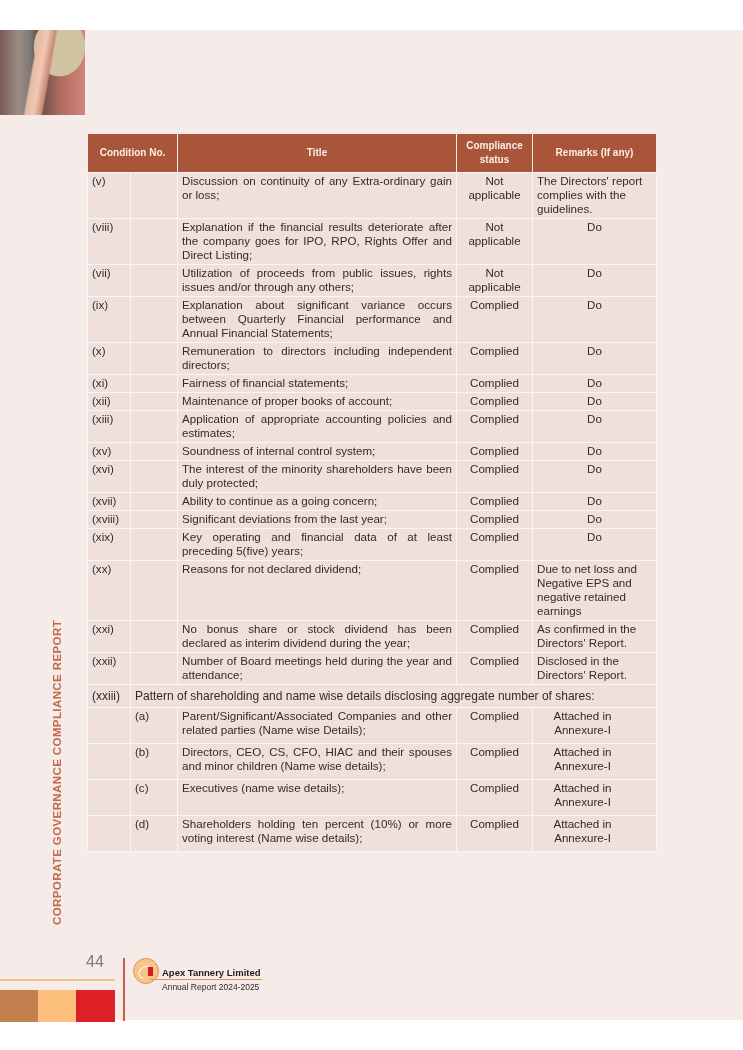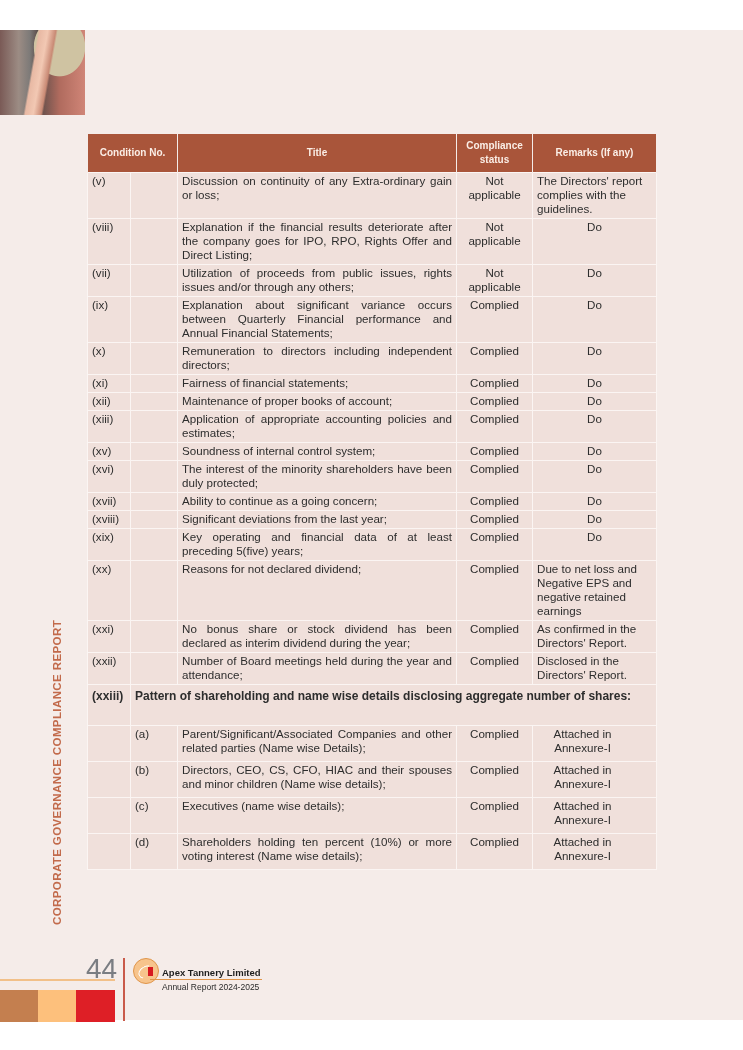--- a/index.html
+++ b/index.html
@@ -37,30 +37,30 @@
   }
   table.gov td {
     background: #f0e0db; vertical-align: top; padding: 1px 4px 2px 4px;
     border: 1px solid #fbf5f3;
   }
   td.c-no { }
   td.c-title { text-align: justify; }
   td.c-status { text-align: center; }
   td.c-rem-c { text-align: center; }
   td.c-rem-l { text-align: left; }
-  tr.section td { font-weight: bold; font-size: 12px; padding-top: 4px; padding-bottom: 22px; }
+  tr.section td { font-weight: normal; font-size: 12px; padding-top: 4px; padding-bottom: 4px; }
   .footer-line {
     position: absolute; left: 0; top: 979px; width: 115px; height: 2px; background: #f2c089;
   }
   .bar { position: absolute; top: 990px; height: 32px; }
   .bar1 { left: 0; width: 38px; background: #c47f4f; }
   .bar2 { left: 38px; width: 38px; background: #fdc07c; }
   .bar3 { left: 76px; width: 39px; background: #de1f26; }
   .page-num {
-    position: absolute; left: 86px; top: 953px; font-size: 28px; color: #7a7d82;
+    position: absolute; left: 86px; top: 953px; font-size: 16px; color: #7a7d82;
   }
   .vdivider {
     position: absolute; left: 123px; top: 958px; width: 2px; height: 63px; background: #c95a4a;
   }
   .logo {
     position: absolute; left: 133px; top: 958px; width: 26px; height: 26px;
     border-radius: 50%; background: #f7c48c; border: 1.5px solid #e0954a; box-sizing: border-box;
   }
   .logo .sq { position: absolute; left: 14px; top: 8px; width: 5px; height: 9px; background: #d71920; }
   .logo .sw {

